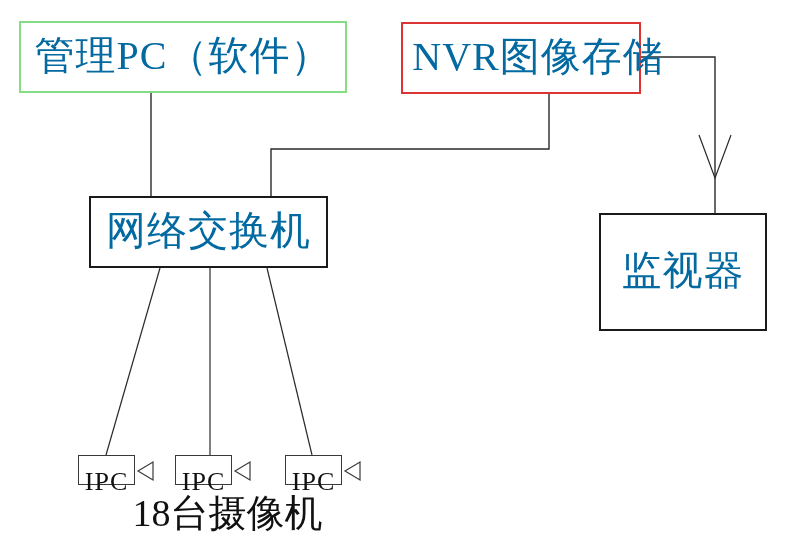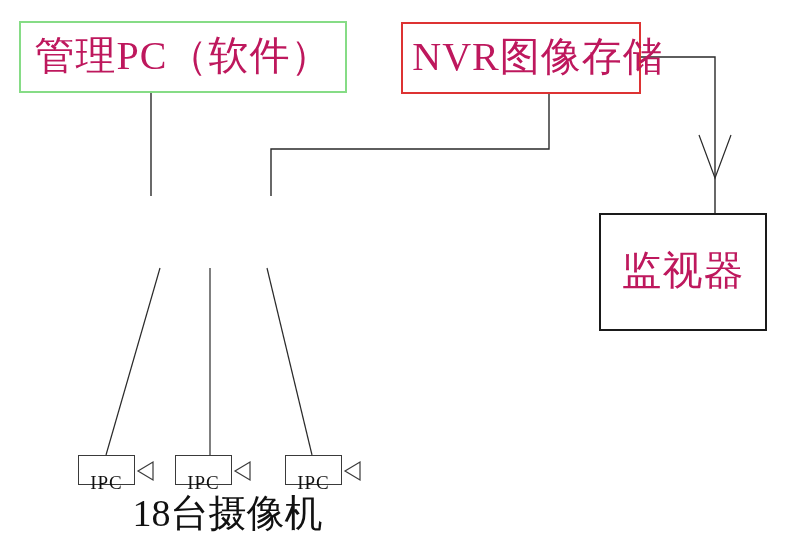--- a/index.html
+++ b/index.html
@@ -23,21 +23,21 @@
   }
   .node {
     position: absolute;
     box-sizing: border-box;
     background: #ffffff;
     border: 2px solid #1a1a1a;
     display: flex;
     align-items: center;
     justify-content: center;
     z-index: 1;
-    color: #be185d;
+    color: #0369a1;
     white-space: nowrap;
   }
   .node .lbl {
     font-size: 40px;
     letter-spacing: 1px;
     line-height: 1;
     transform: translateY(-1px);
   }
   .node-mgmt   { left: 19px;  top: 21px;  width: 328px; height: 72px; }
   .node-nvr    { left: 401px; top: 22px;  width: 240px; height: 72px; padding-left: 34px; }
@@ -50,21 +50,21 @@
     border: 1px solid #3a3a3a;
     display: flex;
     align-items: center;
     justify-content: center;
     z-index: 1;
     width: 57px;
     height: 30px;
     top: 455px;
   }
   .node-ipc .lbl {
-    font-size: 19px;
+    font-size: 26px;
     line-height: 1;
     color: #111111;
     letter-spacing: 1px;
     margin-top: 24px;
   }
   .ipc-1 { left: 78px; }
   .ipc-2 { left: 175px; }
   .ipc-3 { left: 285px; }
   .caption {
     position: absolute;
@@ -103,20 +103,23 @@
   </svg>
 
   <div class="node node-mgmt" style="border-color: rgb(134, 220, 134);">
     <span class="lbl">管理PC（软件）</span>
   </div>
 
   <div class="node node-nvr" style="border-color: rgb(221, 51, 51);">
     <span class="lbl">NVR图像存储</span>
   </div>
 
+  <div class="node node-switch" style="border-color: rgb(26, 26, 26);">
+    <span class="lbl">网络交换机</span>
+  </div>
 
   <div class="node node-monitor" style="border-color: rgb(26, 26, 26);">
     <span class="lbl">监视器</span>
   </div>
 
   <div class="node-ipc ipc-1">
     <span class="lbl">IPC</span>
   </div>
 
   <div class="node-ipc ipc-2">

